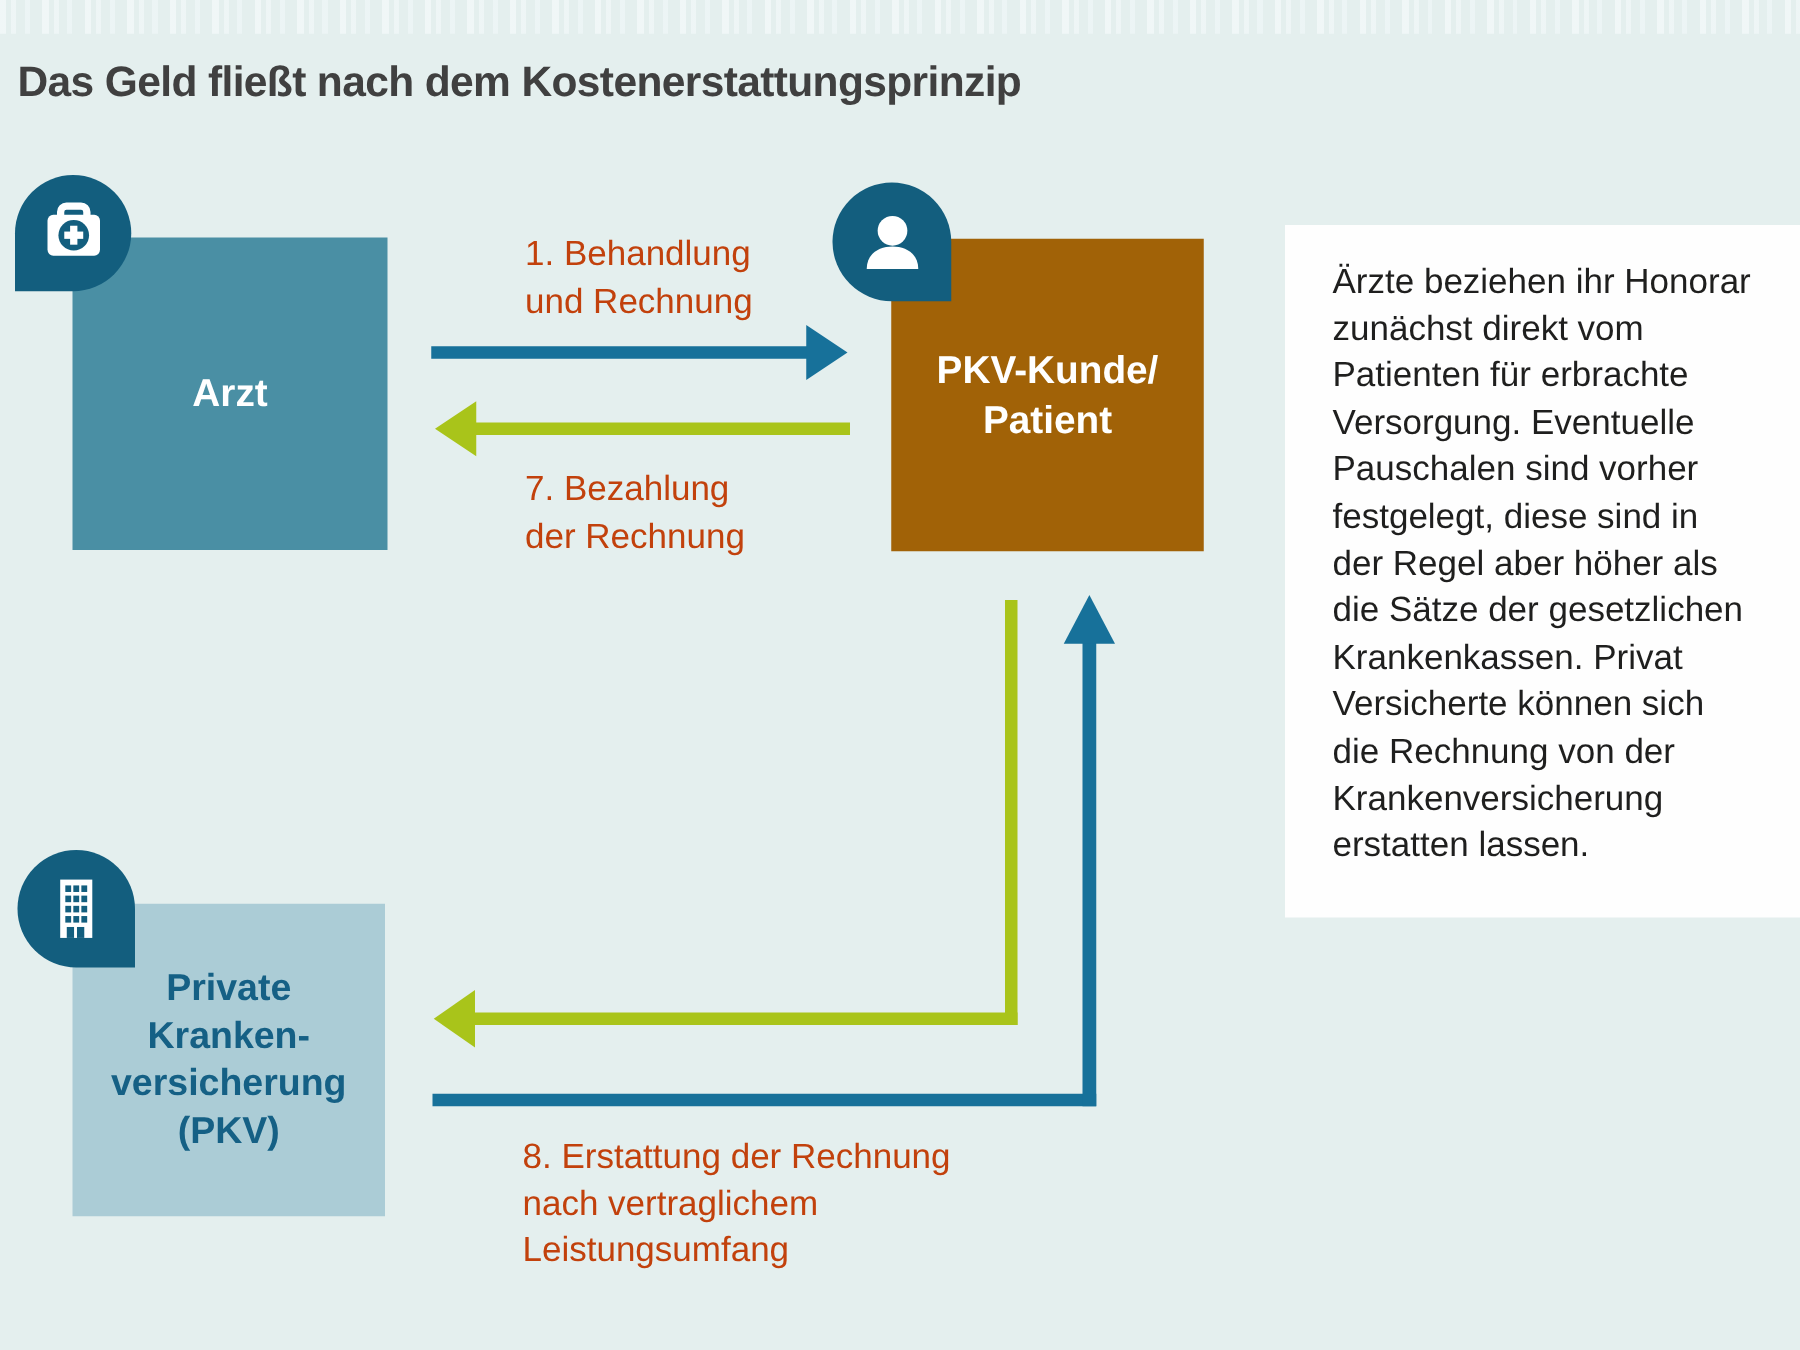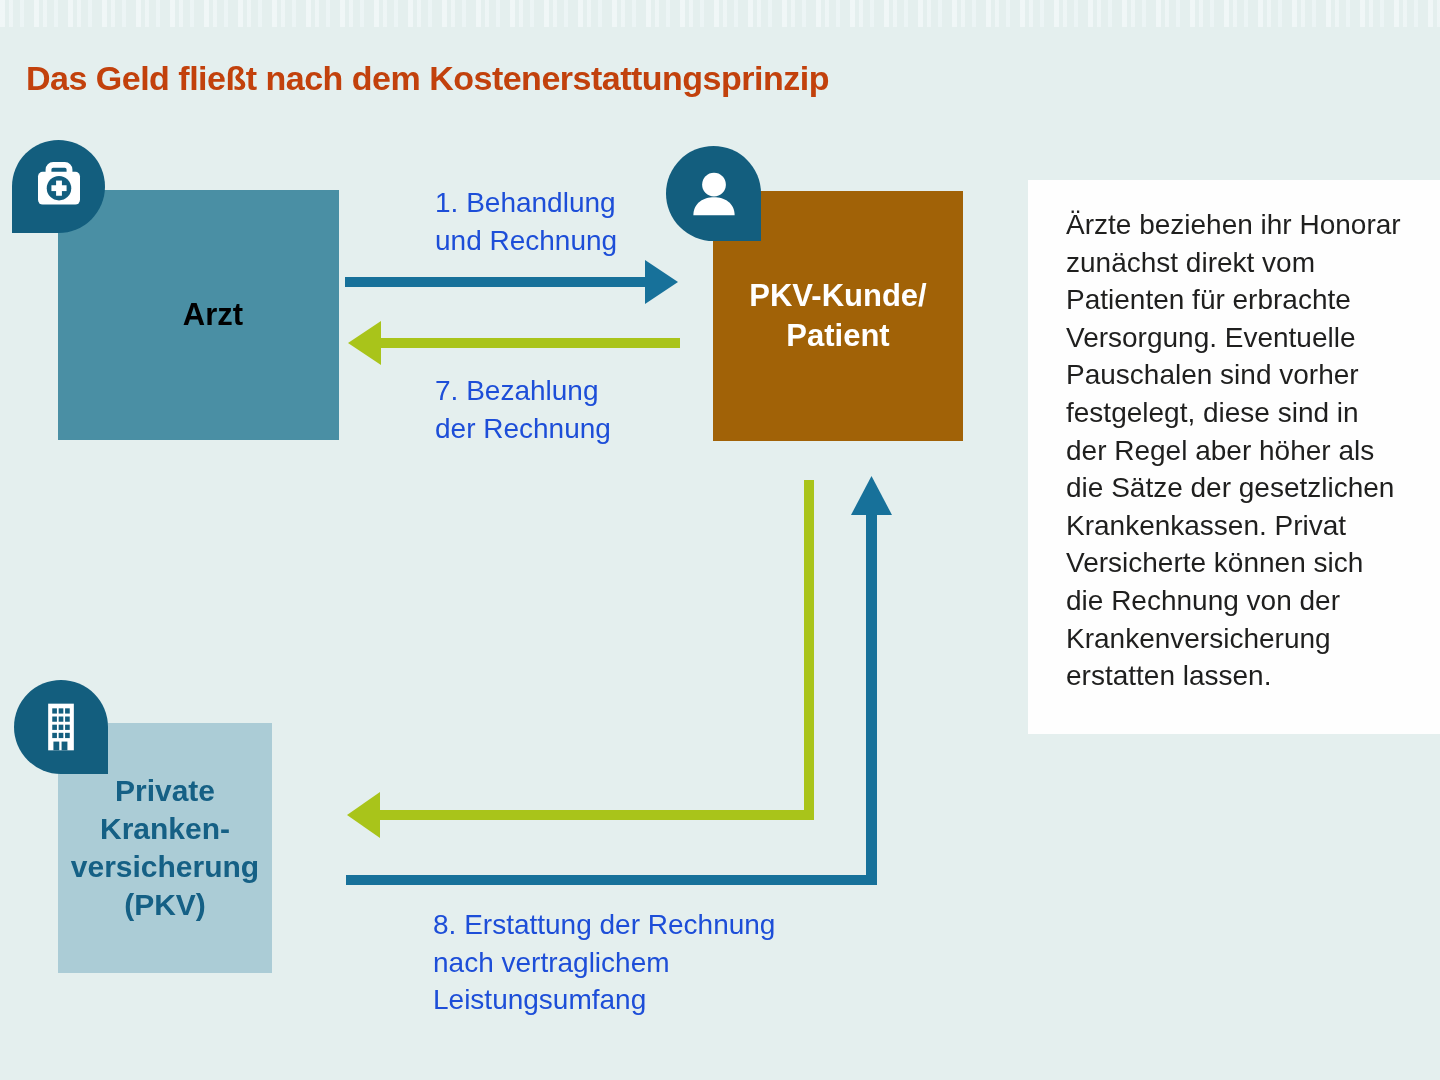--- a/index.html
+++ b/index.html
@@ -9,43 +9,43 @@
     font-family:"Liberation Sans", sans-serif;
   }
   .top-pattern {
     position:absolute; left:0; top:0; width:1440px; height:27px;
     background-image:repeating-linear-gradient(90deg,
       rgba(250,253,255,0.55) 0 5px, rgba(228,239,238,0) 5px 9px,
       rgba(250,253,255,0.45) 9px 13px, rgba(228,239,238,0) 13px 20px,
       rgba(244,250,252,0.5) 20px 24px, rgba(228,239,238,0) 24px 34px);
   }
   .title {
-    position:absolute; left:14px; top:47px; margin:12px;
-    font-size:34px; font-weight:bold; color:#c2410c; letter-spacing:-0.5px;
+    position:absolute; left:14px; top:47px; margin:0;
+    font-size:34px; font-weight:bold; color:#404040; letter-spacing:-0.5px;
   }
   .arrows { position:absolute; left:0; top:0; pointer-events:none; }
   .node {
     position:absolute; display:flex; align-items:center; justify-content:center;
     text-align:center; font-weight:bold; white-space:pre-line;
   }
-  .node-arzt    { left:58px;  top:190px; width:252px; height:250px; background:#4a8fa4; color:#000000; font-size:31px; line-height:40px;padding-left:29px; }
+  .node-arzt    { left:58px;  top:190px; width:252px; height:250px; background:#4a8fa4; color:#ffffff; font-size:31px; line-height:40px; }
   .node-patient { left:713px; top:191px; width:250px; height:250px; background:#a16207; color:#ffffff; font-size:31px; line-height:40px; }
-  .node-pkv     { left:58px;  top:723px; width:214px; height:250px; background:#abccd6; color:#156085; font-size:30px; line-height:38px; }
+  .node-pkv     { left:58px;  top:723px; width:250px; height:250px; background:#abccd6; color:#156085; font-size:30px; line-height:38px; }
   .badge {
     position:absolute; background:#135e7e;
     display:flex; align-items:center; justify-content:center;
   }
   .tail-left  { border-radius:50% 50% 50% 0; }
   .tail-right { border-radius:50% 50% 0 50%; }
   .badge-arzt    { left:12px;  top:140px; width:93px; height:93px; }
   .badge-patient { left:666px; top:146px; width:95px; height:95px; }
   .badge-pkv     { left:14px;  top:680px; width:94px; height:94px; }
   .flow-label {
     position:absolute; font-size:28px; line-height:37.5px;
-    color:#1d4ed8; white-space:pre-line;margin-left:15px;
+    color:#c2410c; white-space:pre-line;
   }
   .label-1 { left:420px; top:184px; }
   .label-2 { left:420px; top:372px; }
   .label-3 { left:418px; top:719px; }
   .label-4 { left:418px; top:906px; }
   .info-box {
     position:absolute; left:1028px; top:180px; width:412px; height:554px;
     background:#fefefe;
   }
   .info-box p {

